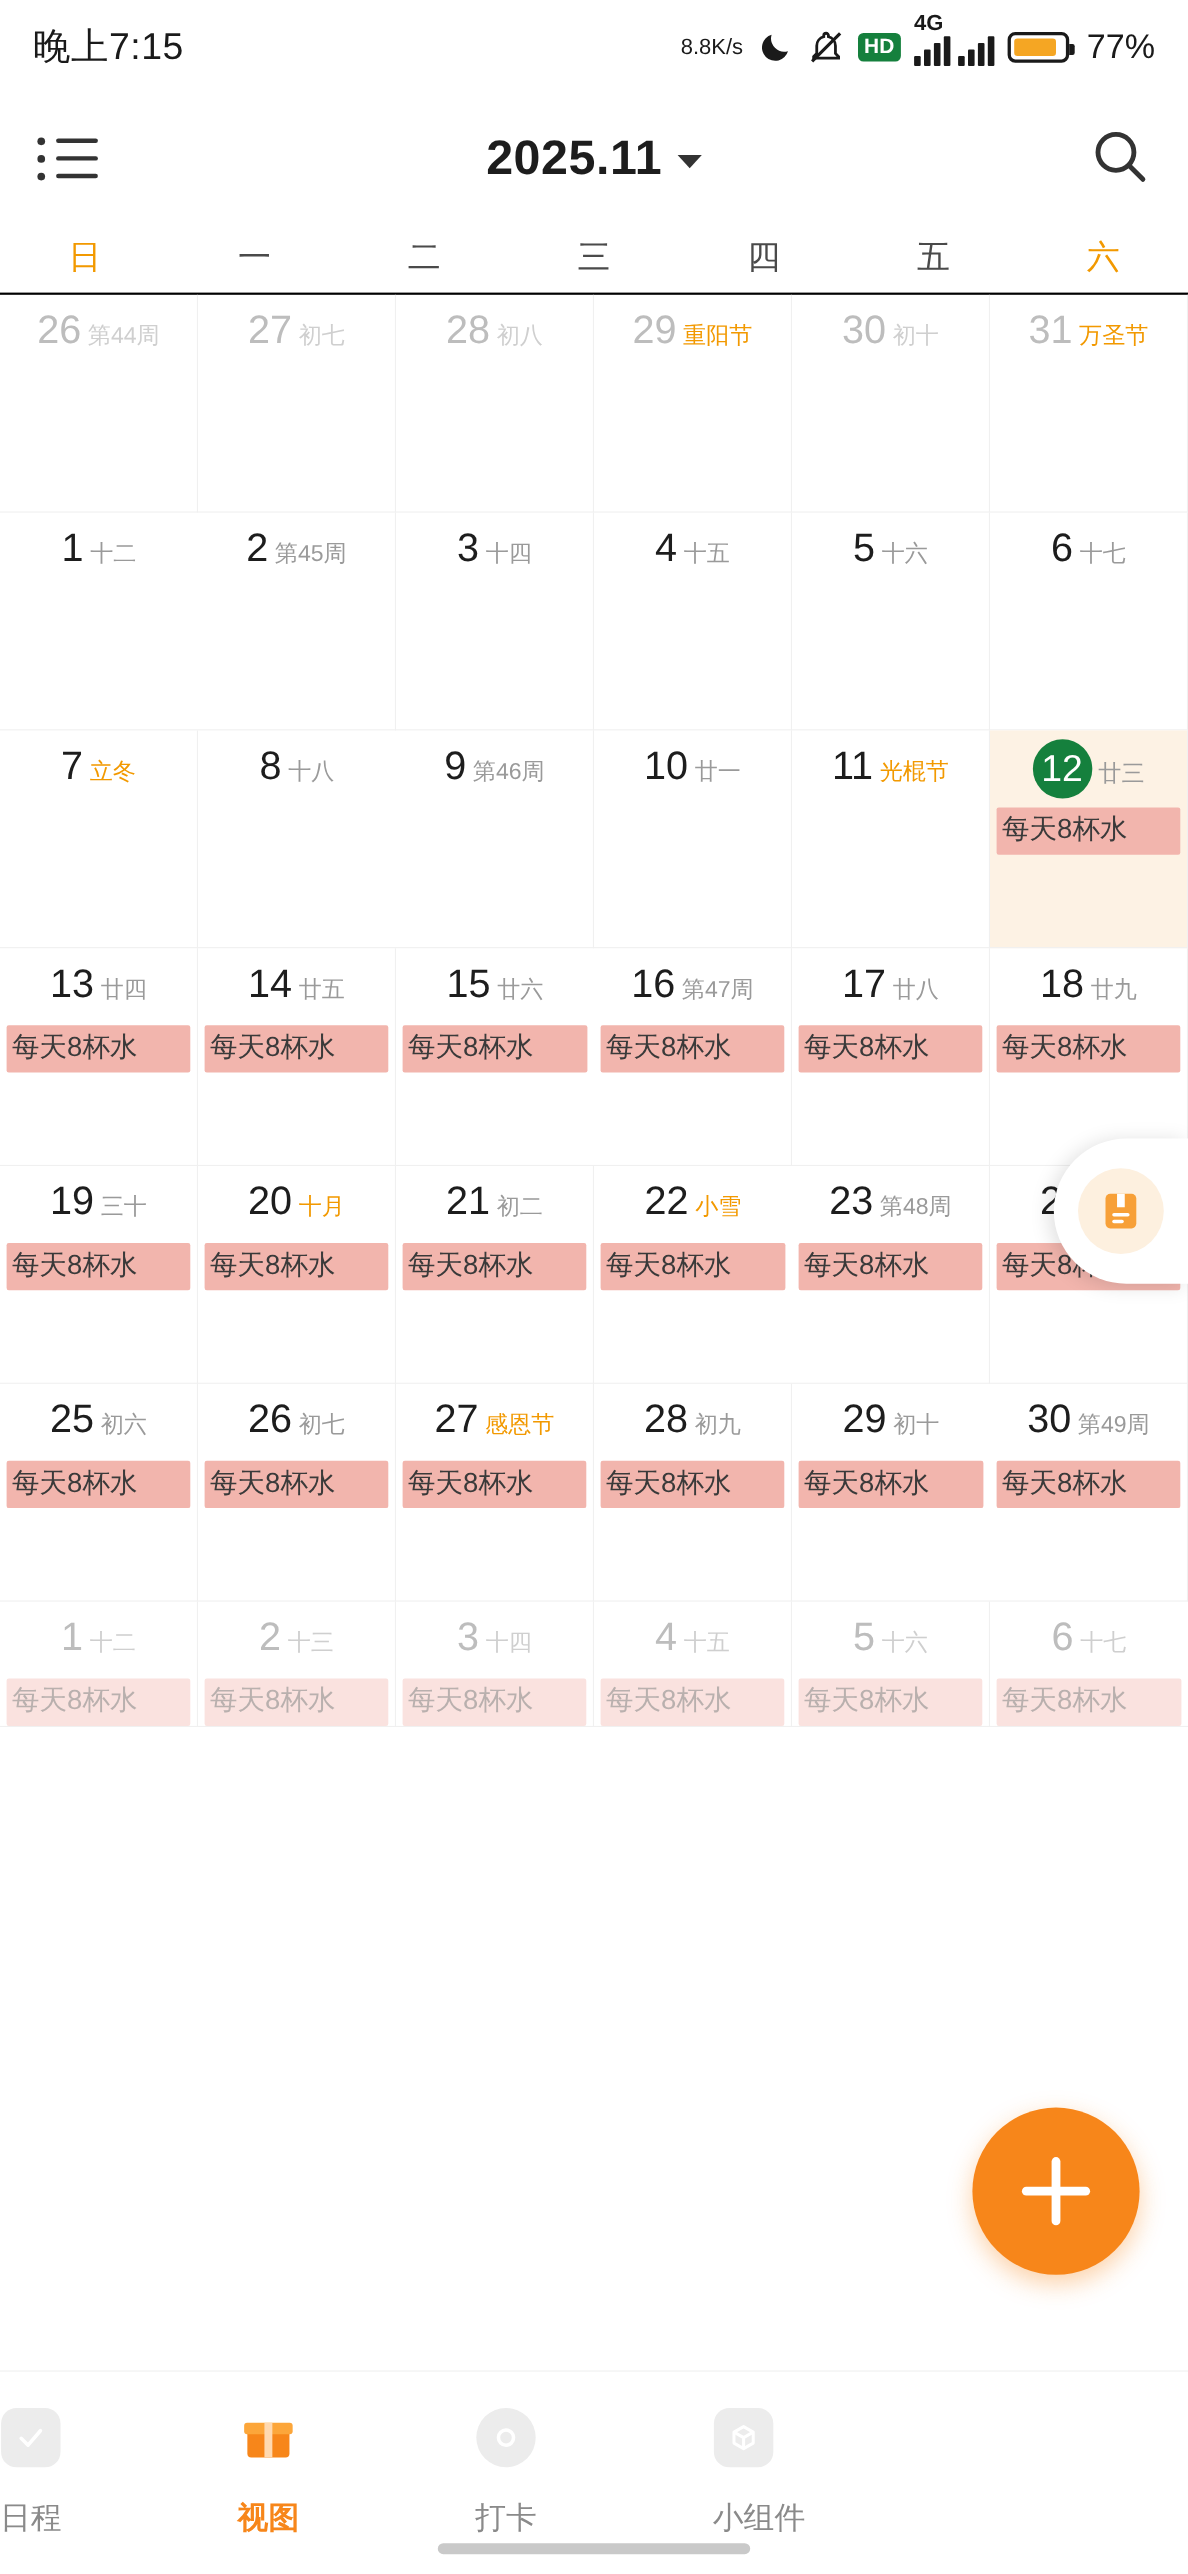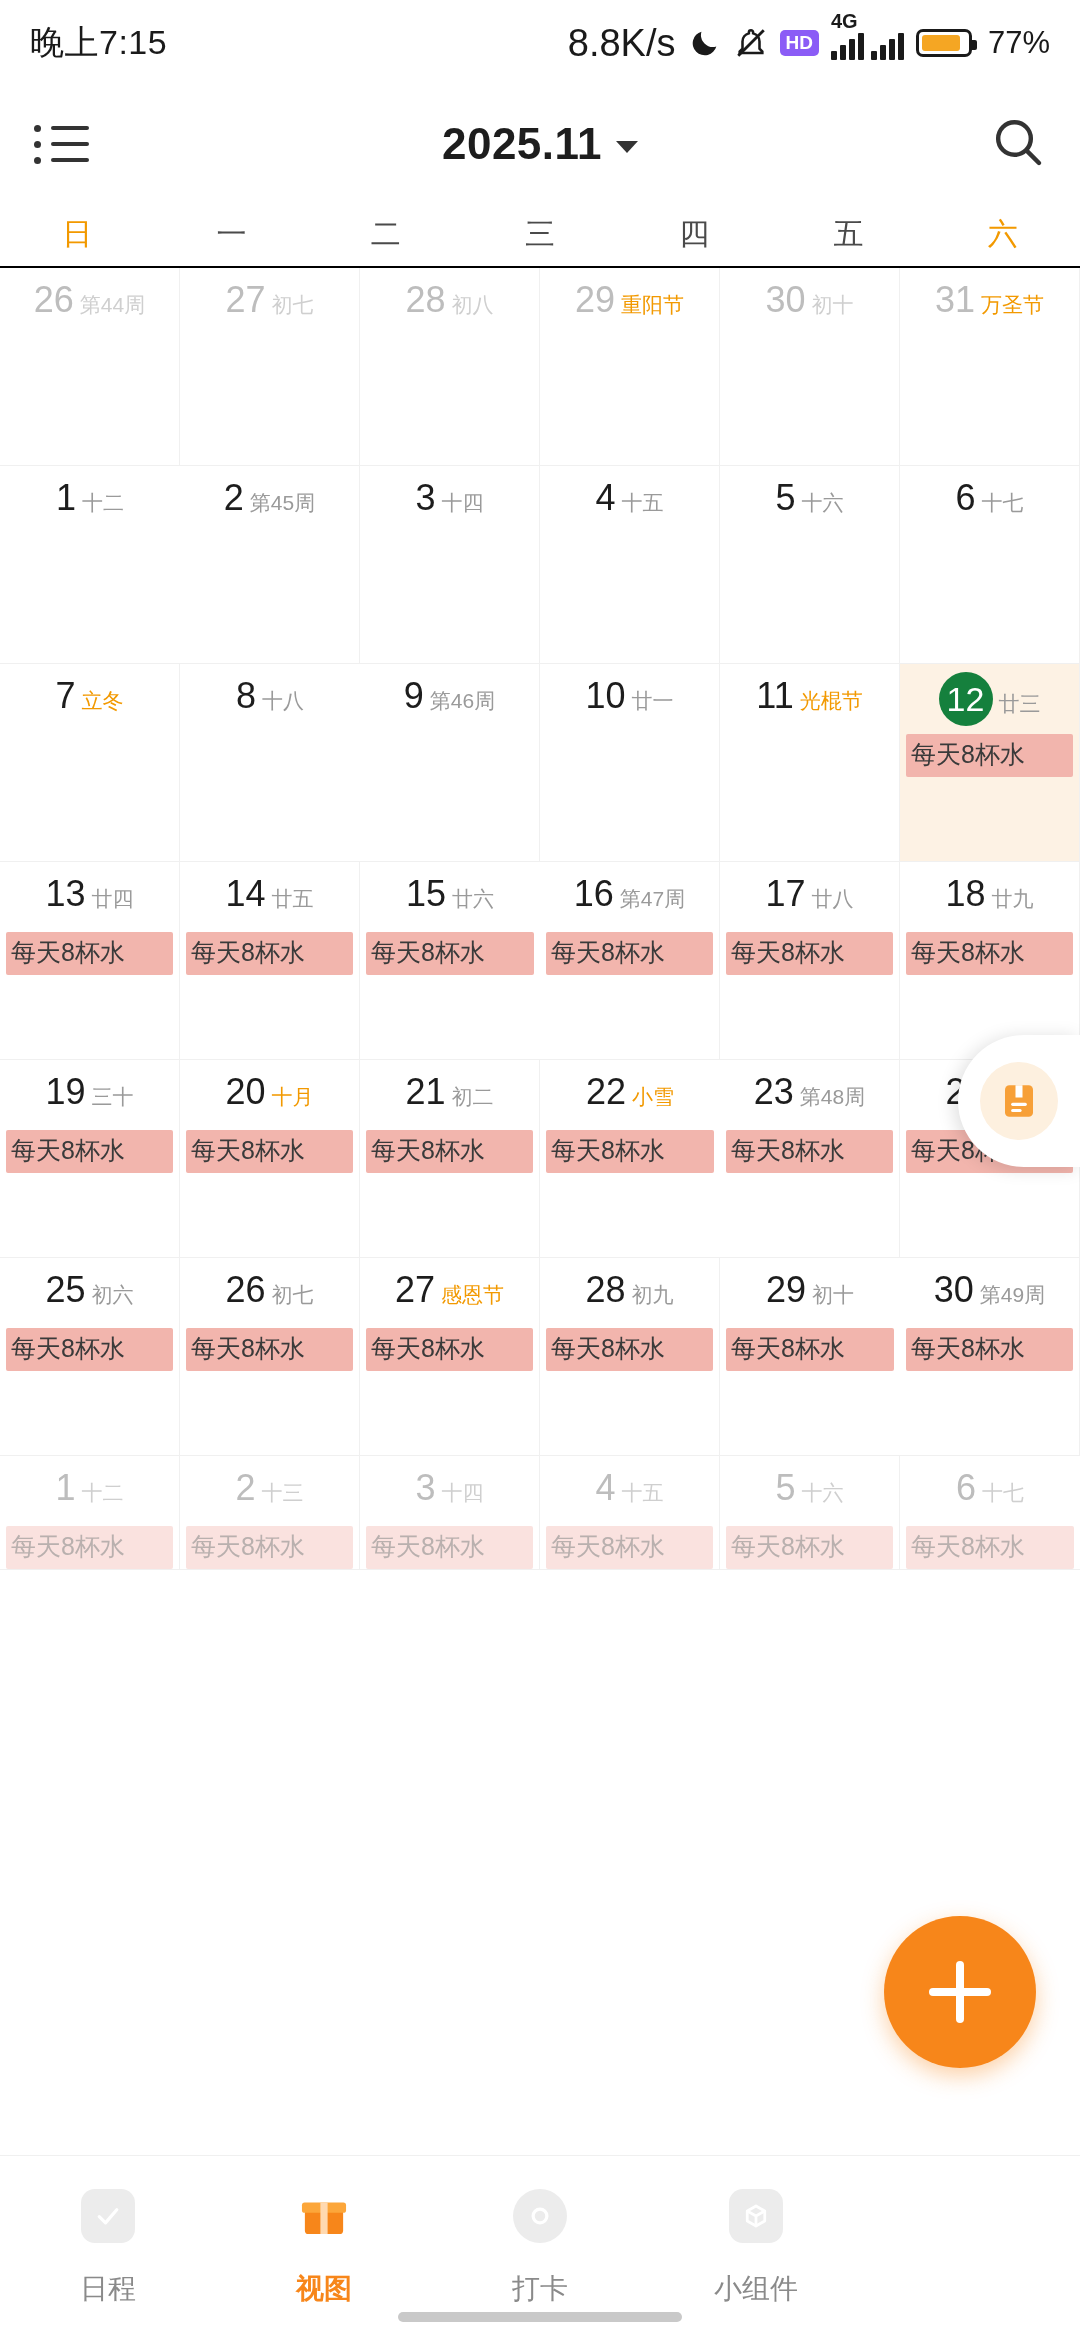--- a/index.html
+++ b/index.html
@@ -14,25 +14,25 @@
   
   .status-bar {
     height: 86px;
     display: flex; align-items: center;
     padding: 0 30px;
     color: #1a1a1a;
     text-align: center;
   }
   .status-time { font-size: 34px; font-weight: 500; letter-spacing: 0.5px; }
   .status-right { margin-left: auto; display: flex; align-items: center; gap: 12px; }
-  .status-net { font-size: 38px; font-weight: 500; }
+  .status-net { font-size: 20px; font-weight: 500; }
   .moon-icon { width: 34px; height: 34px; position: relative; display:inline-block; }
   .moon-icon svg, .mute-icon svg { display:block; }
   .hd-badge {
-    font-size: 19px; font-weight: 700; color: #fff; background: #8b5cf6;
+    font-size: 19px; font-weight: 700; color: #fff; background: #15803d;
     border-radius: 5px; padding: 2px 6px; line-height: 1.15;
   }
   .net-type { font-size: 20px; font-weight: 700; line-height: 1; }
   .sig-wrap { display: flex; align-items: flex-end; gap: 3px; height: 34px; }
   .sig-bars { display: flex; align-items: flex-end; gap: 3px; }
   .sig-bars i { display: block; width: 6px; background: #1a1a1a; border-radius: 1px; }
   .sig-bars i:nth-child(1) { height: 9px; }
   .sig-bars i:nth-child(2) { height: 15px; }
   .sig-bars i:nth-child(3) { height: 21px; }
   .sig-bars i:nth-child(4) { height: 27px; }
@@ -138,21 +138,21 @@
   .fab .plus-v { position: absolute; width: 8px; height: 62px; background: #fff; border-radius: 4px; }
 
   
   .bottom-nav {
     position: absolute; left: 0; right: 0; bottom: 0;
     height: 185px; background: #fff;
     border-top: 1px solid #f0f0f0;
     display: grid; grid-template-columns: repeat(5, 1fr);
     align-items: center;
   }
-  .nav-item { display: flex; flex-direction: column; align-items: center; gap: 26px; }
+  .nav-item { display: flex; flex-direction: column; align-items: flex-start; gap: 26px; }
   .nav-label { font-size: 28px; color: #8a8a8a; }
   .nav-item.active .nav-label { color: #f7861a; font-weight: 600; }
   .nav-ico { width: 56px; height: 56px; display: flex; align-items: center; justify-content: center; }
   .circle-ico {
     width: 54px; height: 54px; border-radius: 14px; background: #ececec;
     display: flex; align-items: center; justify-content: center;
   }
   .circle-round { border-radius: 50%; }
   .home-indicator {
     position: absolute; bottom: 18px; left: 50%; transform: translateX(-50%);

